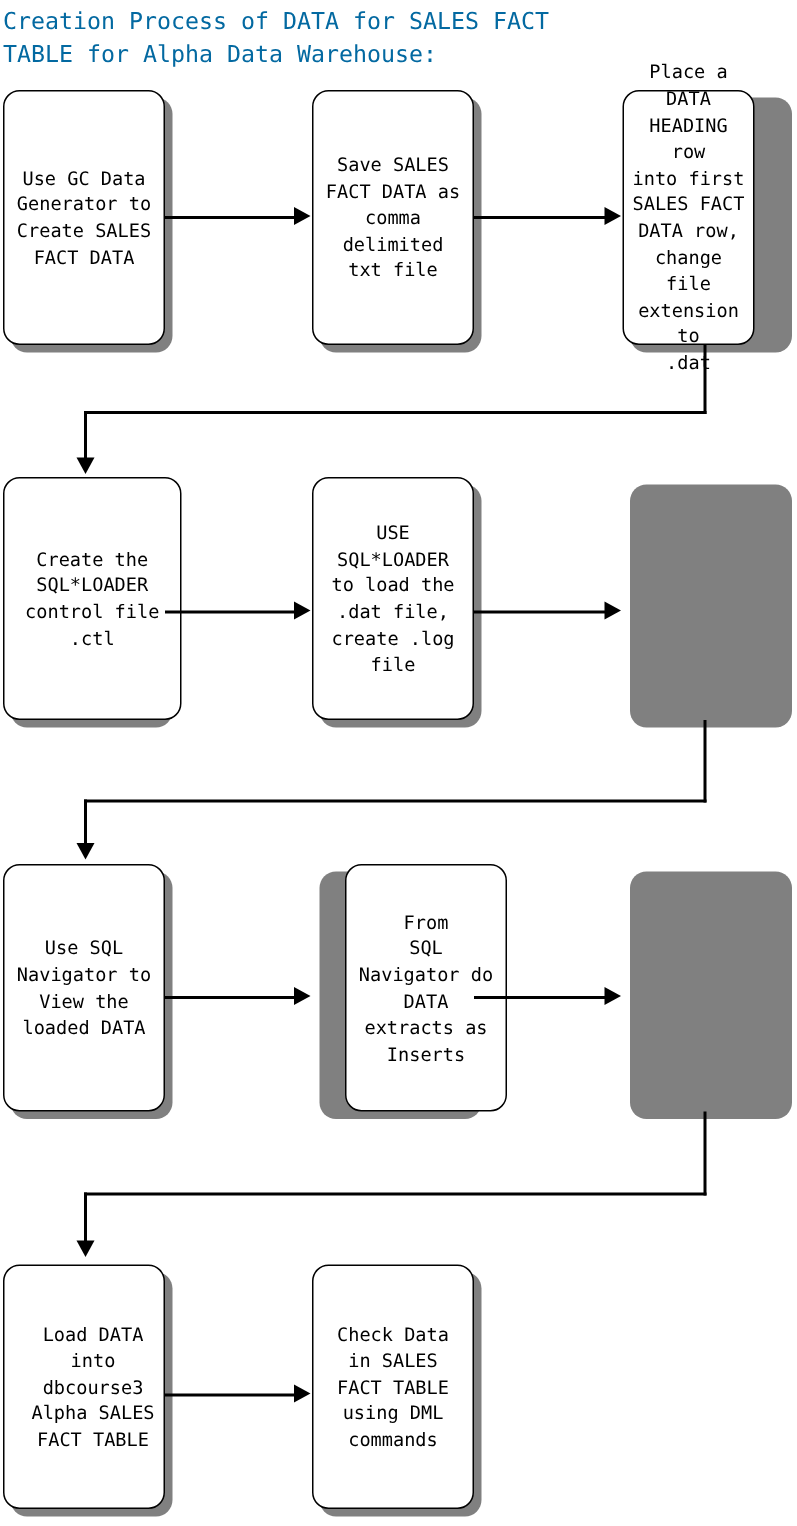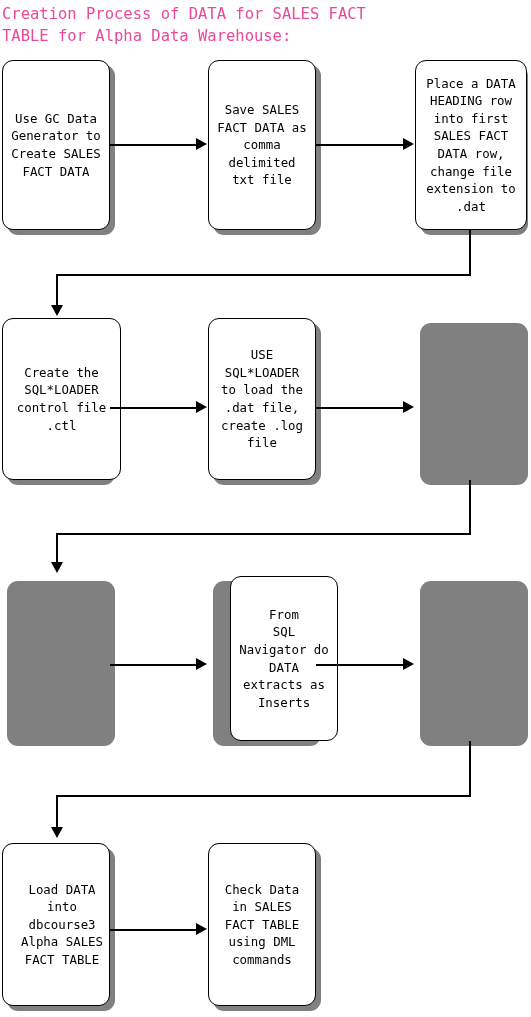--- a/index.html
+++ b/index.html
@@ -21,21 +21,21 @@
     height: 1017px;
   }
   .title {
     position: absolute;
     left: 2px;
     top: 3px;
     width: 525px;
     font-family: "DejaVu Sans Mono", monospace;
     font-size: 15.5px;
     line-height: 22px;
-    color: #ec4899;
+    color: #0369a1;
     white-space: pre;
     letter-spacing: 0px;
   }
   .node {
     position: absolute;
     box-sizing: border-box;
     background: #ffffff;
     border: 1.6px solid #000000;
     border-radius: 11px;
     display: flex;
@@ -110,21 +110,21 @@
   <div class="node-shadow" style="left:213px; top:65px; width:108px; height:170px;"></div>
   <div class="node" style="left:208px; top:60px; width:108px; height:170px;">
     <div class="node-text">Save SALES
 FACT DATA as
 comma
 delimited
 txt file</div>
   </div>
 
   <div class="node-shadow" style="left:420px; top:65px; width:108px; height:170px;"></div>
-  <div class="node" style="left:415px; top:60px; width:112px; height:170px;">
+  <div class="node" style="left:415px; top:60px; width:88px; height:170px;">
     <div class="node-text">Place a DATA
 HEADING row
 into first
 SALES FACT
 DATA row,
 change file
 extension to
 .dat</div>
   </div>
 
@@ -164,20 +164,26 @@
 
   <div class="seg-h" style="left:316px; top:407px; width:88px;"></div>
   <div class="arrow-right" style="left:403px; top:401px;"></div>
 
   <div class="seg-v" style="left:469px; top:480px; height:55px;"></div>
   <div class="seg-h" style="left:56px; top:533px; width:415px;"></div>
   <div class="seg-v" style="left:56px; top:533px; height:33px;"></div>
   <div class="arrow-down" style="left:51px; top:562px;"></div>
 
   <div class="node-shadow" style="left:7px; top:581px; width:108px; height:165px;"></div>
+  <div class="node" style="left:2px; top:576px; width:108px; height:165px;">
+    <div class="node-text">Use SQL
+Navigator to
+View the
+loaded DATA</div>
+  </div>
 
   <div class="node-shadow" style="left:213px; top:581px; width:108px; height:165px;"></div>
   <div class="node" style="left:208px; top:576px; width:108px; height:165px;margin-left:22px;">
     <div class="node-text">From
 SQL
 Navigator do
 DATA
 extracts as
 Inserts</div>
   </div>

